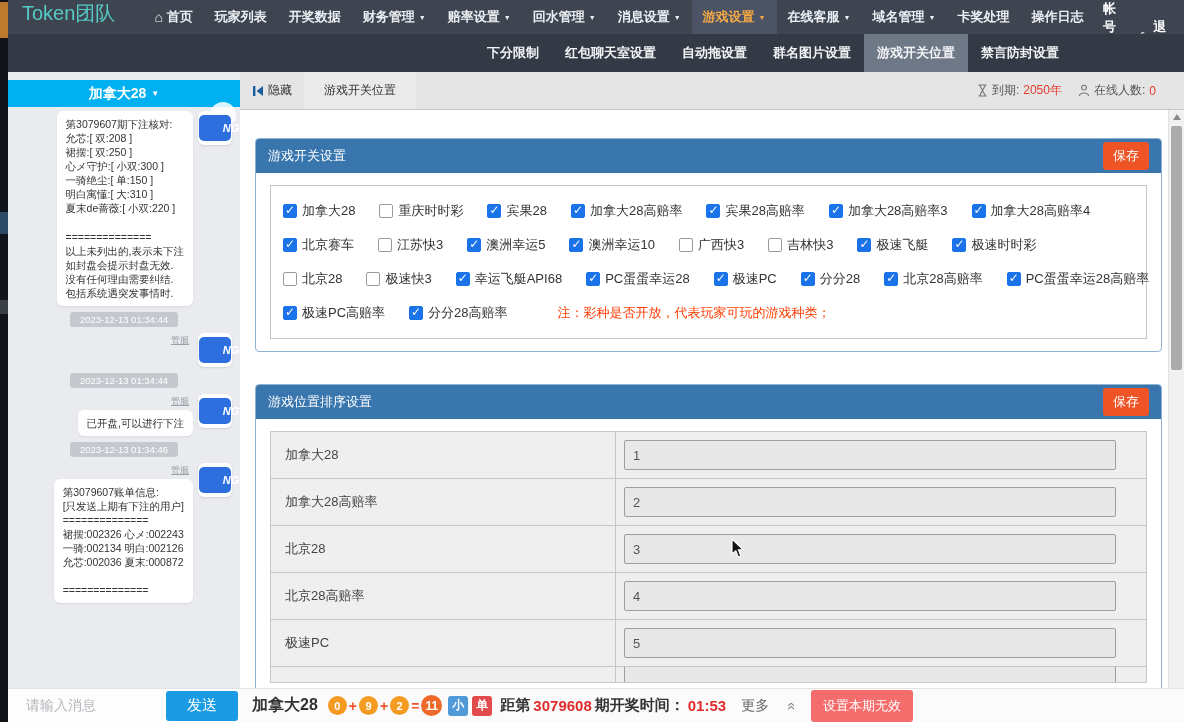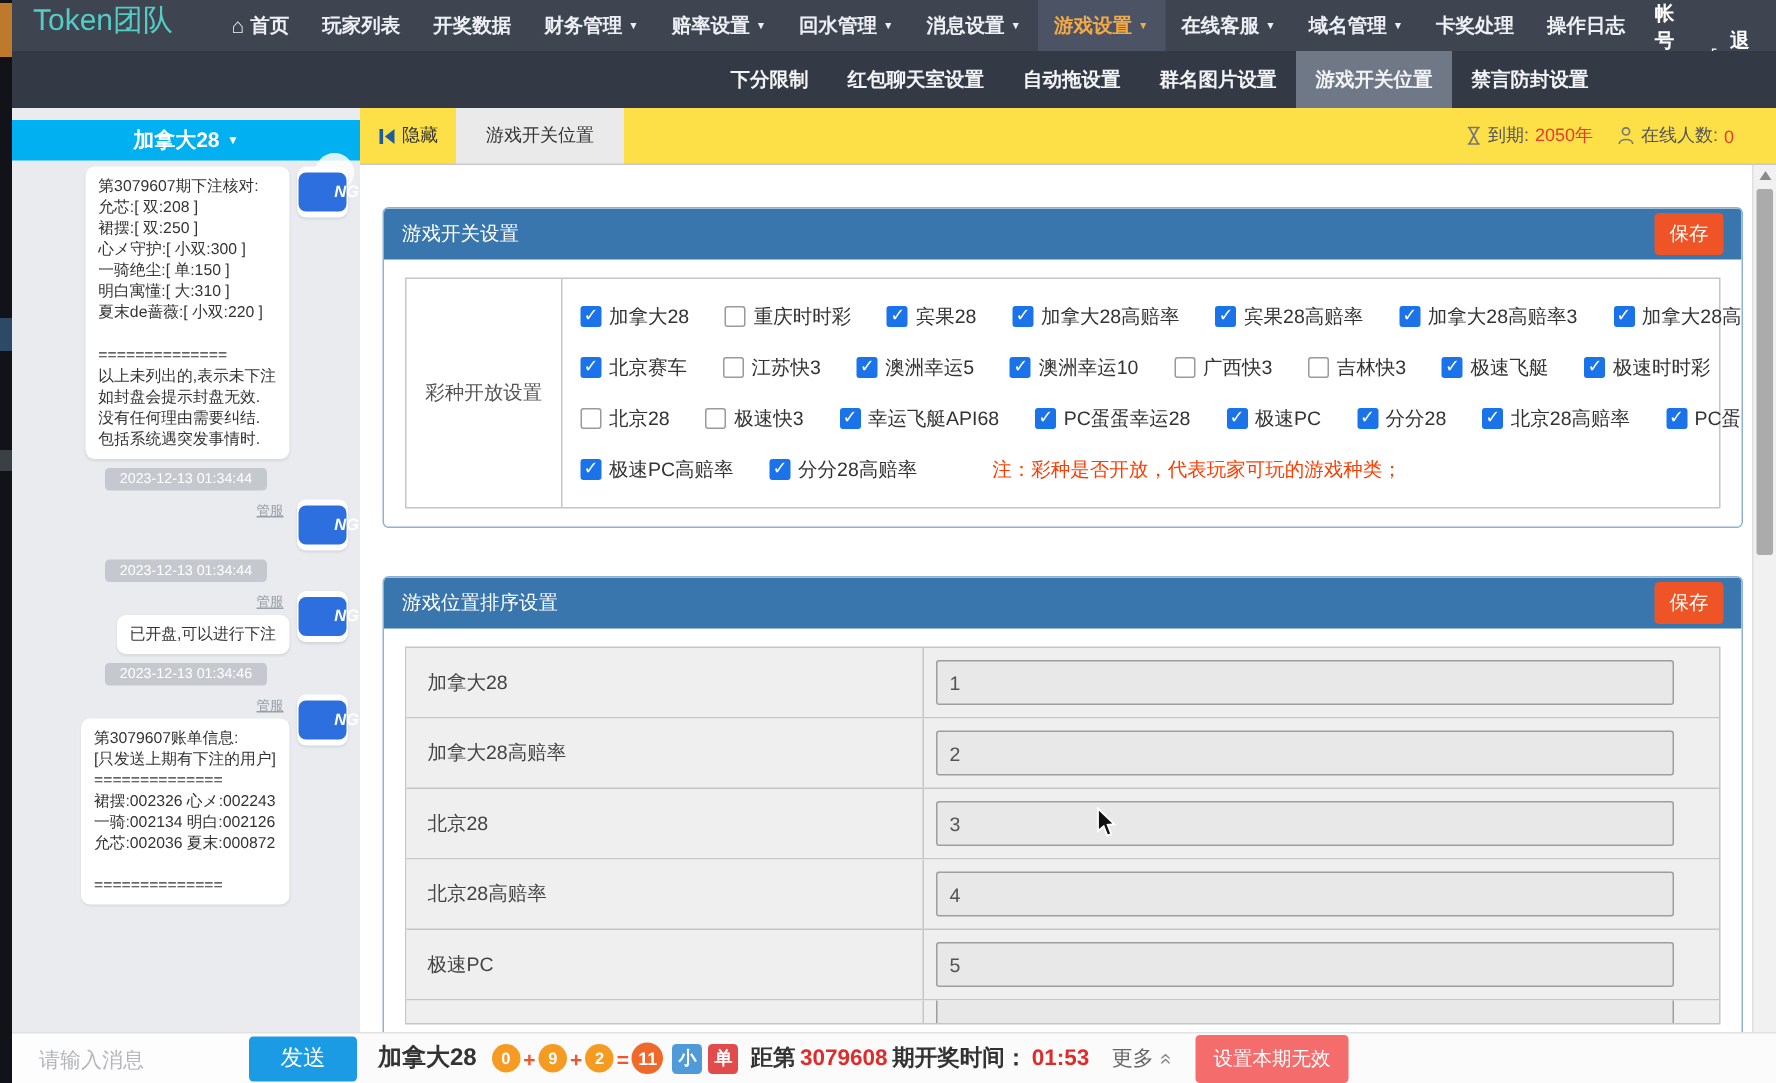--- a/index.html
+++ b/index.html
@@ -44,27 +44,27 @@
   .blue { color:#2a7ae4; }
   .circle { display:inline-block; width:15px; height:15px; line-height:15px; border-radius:50%; text-align:center; color:#fff; font-size:9.5px; font-weight:bold; margin:0 1px; vertical-align:-3px; }
   .c-orange { background:#f59b22; }
   .c-blue { background:#3c55c8; width:16px; height:16px; line-height:16px; }
   .op { color:#555; font-weight:bold; margin:0 1px; }
   .avatar-ng { width:34px; height:34px; background:#fff; border-radius:6px; margin-left:5px; display:flex; align-items:center; justify-content:center; box-shadow:0 1px 2px rgba(0,0,0,.1); flex:none; }
   .ng-inner { width:26px; height:26px; background:#2e6fe0; border-radius:5px; color:#fff; font-weight:bold; font-size:11px; font-style:italic; display:flex; align-items:center; justify-content:center;padding-left:32px; }
 
   
   #chat-input-bar { position:absolute; left:8px; top:688px; width:232px; height:34px; background:#fdfdfd; border-top:1px solid #e2e2e2; display:flex; align-items:center; padding:0 2px 0 18px; }
-  #chat-input { border:none; outline:none; background:transparent; font-size:14px; color:#000000; width:140px; font-family:Liberation Sans, sans-serif; }
+  #chat-input { border:none; outline:none; background:transparent; font-size:14px; color:#000000; width:140px; font-family:Liberation Serif, serif; }
   #chat-input::placeholder { color:#b3b6bb; }
   #send-btn { margin-left:auto; width:72px; height:30px; background:#1a9be4; color:#fff; font-size:15px; border:none; border-radius:3px; cursor:pointer; display:flex; align-items:center; justify-content:center; font-family:inherit; }
 
   
   #main { position:absolute; left:240px; top:72px; width:944px; height:616px; background:#fff; }
-  #tabbar { height:38px; background:#fde047; display:flex; align-items:stretch; border-bottom:1px solid #c8c8c8; }
+  #tabbar { height:38px; background:#e5e5e5; display:flex; align-items:stretch; border-bottom:1px solid #c8c8c8; }
   #hide-btn { display:flex; align-items:center; gap:4px; padding:0 12px; font-size:12px; color:#333; cursor:pointer; }
   .tab { display:flex; align-items:center; padding:0 20px; background:#eaeaea; font-size:12px; color:#333; cursor:pointer; }
   #tabbar-right { margin-left:auto; display:flex; align-items:center; gap:16px; padding-right:28px; font-size:12px; color:#555; }
   .tr-item { display:flex; align-items:center; gap:4px; }
   .red-val { color:#e8392e; }
   #content { position:absolute; left:0; top:38px; width:944px; height:578px; background:#fff; overflow:hidden; }
 
   .panel { position:absolute; left:15px; right:22px; border:1px solid #8fb2d4; border-radius:4px; background:#fff; overflow:hidden; }
   #panel-switch { top:28px; }
   #panel-sort { top:274px; bottom:-40px; }
@@ -101,21 +101,21 @@
   #bottombar { position:absolute; left:240px; top:688px; width:944px; height:34px; background:#fbfbfb; border-top:1px solid #e3e3e3; display:flex; align-items:center; padding-left:12px; }
   #bb-game { font-size:16px; font-weight:bold; color:#333; margin-right:8px; }
   .bb-circle { display:inline-flex; align-items:center; justify-content:center; width:19px; height:19px; border-radius:50%; background:#f59b22; color:#fff; font-size:11px; font-weight:bold; margin:0 2px; }
   .bb-sum { width:21px; height:21px; background:#ef6a2a; font-size:12px; }
   .bb-op { color:#f0542c; font-weight:bold; font-size:14px; }
   .bb-badge { display:inline-flex; align-items:center; justify-content:center; width:20px; height:20px; border-radius:3px; color:#fff; font-size:12px; font-weight:bold; margin-left:4px; }
   .badge-blue { background:#4f9ad8; }
   .badge-red { background:#e14b4b; }
   #bb-text { font-size:15px; font-weight:bold; color:#333; margin-left:8px; display:flex; align-items:center; }
   .bb-red { color:#e02b2b; margin:0 3px; }
-  #bb-more { font-size:14px; color:#666; font-weight:normal; margin-left:12px; display:flex; gap:4px; cursor:pointer; }
+  #bb-more { font-size:14px; color:#666; font-weight:normal; margin-left:12px; display:flex; gap:18px; cursor:pointer; }
   .more-chev { display:inline-block; transform:rotate(-90deg); color:#888; font-size:14px; }
   #invalid-btn { margin-left:16px; background:#f56c6c; color:#fff; border:none; border-radius:3px; font-size:13px; padding:7px 12px; cursor:pointer; font-family:inherit; }
 
   
   #cursor { position:absolute; left:731px; top:538px; z-index:999; pointer-events:none; }
 
   svg.icon { display:block; }
 </style>
 </head>
 <body>
@@ -297,21 +297,20 @@
   </div>
 
   <div id="content">
     <div class="panel" id="panel-switch">
       <div class="panel-head">
         <span class="panel-title">游戏开关设置</span>
         <button class="save-btn">保存</button>
       </div>
       <div class="panel-body">
         <div id="cb-box-outer">
-          <div id="cb-label-cell">彩种开放设置</div>
           <div id="cb-rows">
               <div class="cb-row">
                 <label class="cb-item">
                   <span class="cb-box checked"></span>
                   <span>加拿大28</span>
                 </label>
                 <label class="cb-item">
                   <span class="cb-box"></span>
                   <span>重庆时时彩</span>
                 </label>

